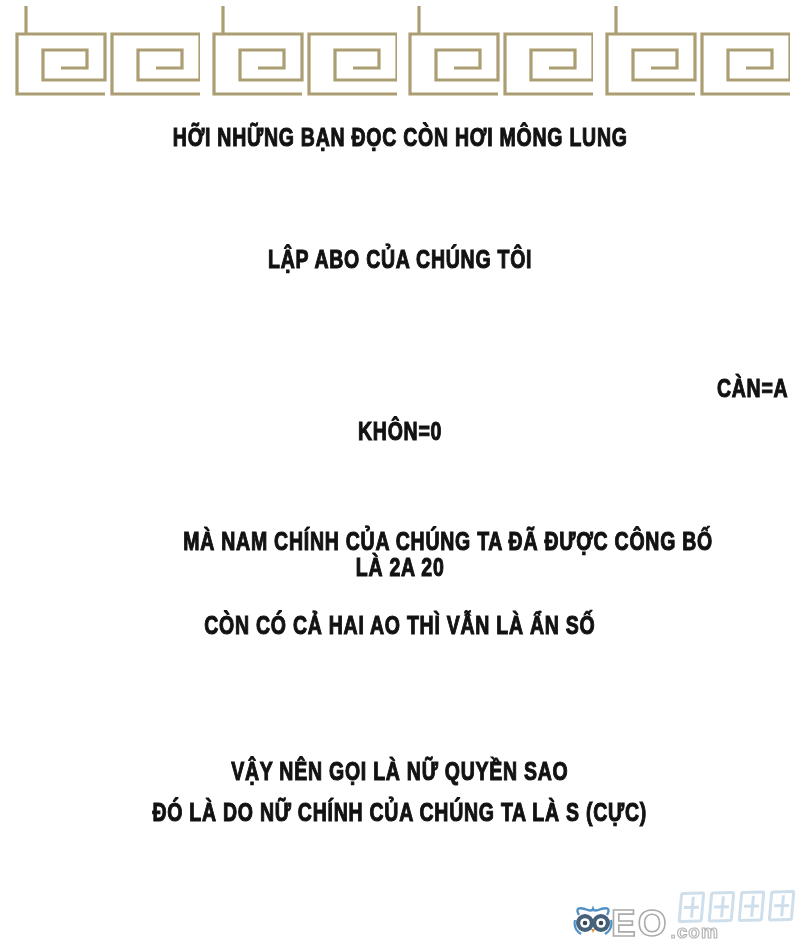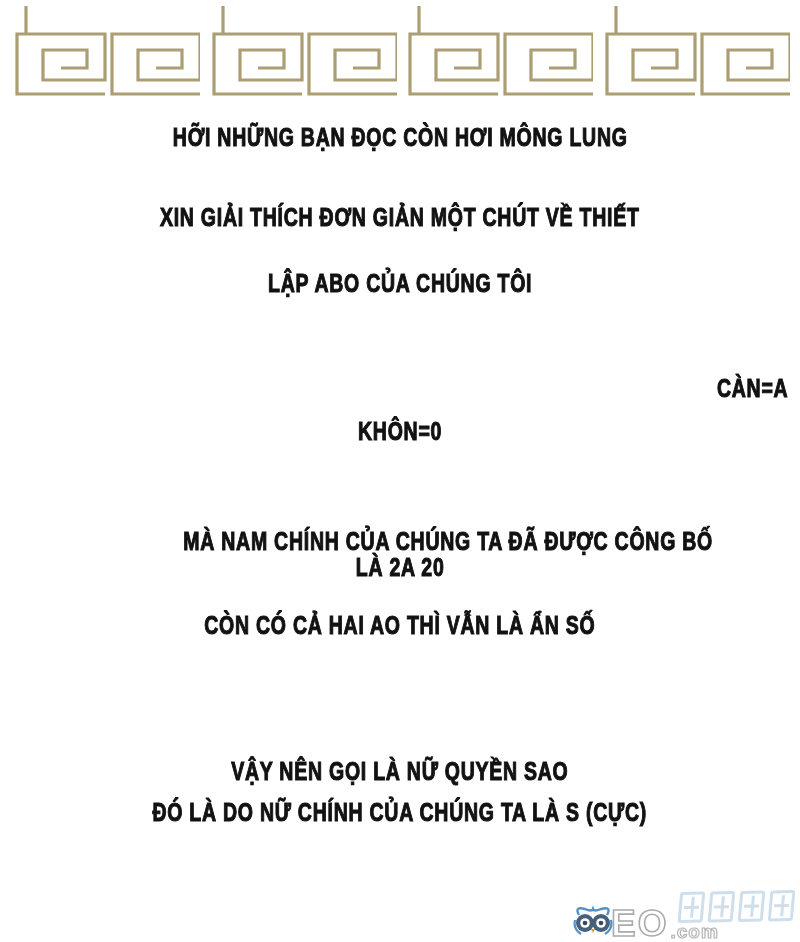--- a/index.html
+++ b/index.html
@@ -23,21 +23,21 @@
     text-align:center;white-space:nowrap;
     font-weight:bold;font-size:26px;line-height:40px;
     color:#121212;
     -webkit-text-stroke:1.1px #121212;
     letter-spacing:1px;
   }
   .line > span{display:inline-block;transform:scaleX(.75);transform-origin:center;}
 
   .l1 {top:117px;}
   .l2a{top:197px;}
-  .l2b{top:239px;margin-top:24px;}
+  .l2b{top:239px;}
   .l3a{top:368px;text-align:right;}
   .l3b{top:411px;}
   .l4a{top:521px;padding-left:48px;}
   .l4b{top:547px;}
   .l4c{top:605px;}
   .l5a{top:751px;}
   .l5b{top:792px;}
 
   
   .watermark{position:absolute;left:570px;top:890px;width:230px;height:52px;}
@@ -96,21 +96,20 @@
       <path d="M91 88 H3 V28 H91 V74 H29 V44 H73 V62 H47" transform="translate(95 0)"></path>
     </svg>
     <svg width="186" height="92" viewBox="0 0 186 92" fill="none" stroke="#ab9e72" stroke-width="3.2">
       <path d="M12 0 V28"></path>
       <path d="M91 88 H3 V28 H91 V74 H29 V44 H73 V62 H47"></path>
       <path d="M91 88 H3 V28 H91 V74 H29 V44 H73 V62 H47" transform="translate(95 0)"></path>
     </svg>
   </div>
 
   <div class="line l1"><span>HỠI NHỮNG BẠN ĐỌC CÒN HƠI MÔNG LUNG</span></div>
-  <div class="line l2a"><span>XIN GIẢI THÍCH ĐƠN GIẢN MỘT CHÚT VỀ THIẾT</span></div>
   <div class="line l2b"><span>LẬP ABO CỦA CHÚNG TÔI</span></div>
   <div class="line l3a"><span>CÀN=A</span></div>
   <div class="line l3b"><span>KHÔN=0</span></div>
   <div class="line l4a"><span>MÀ NAM CHÍNH CỦA CHÚNG TA ĐÃ ĐƯỢC CÔNG BỐ</span></div>
   <div class="line l4b"><span>LÀ 2A 20</span></div>
   <div class="line l4c"><span>CÒN CÓ CẢ HAI AO THÌ VẪN LÀ ẨN SỐ</span></div>
   <div class="line l5a"><span>VẬY NÊN GỌI LÀ NỮ QUYỀN SAO</span></div>
   <div class="line l5b"><span>ĐÓ LÀ DO NỮ CHÍNH CỦA CHÚNG TA LÀ S (CỰC)</span></div>
 
   <div class="watermark">

